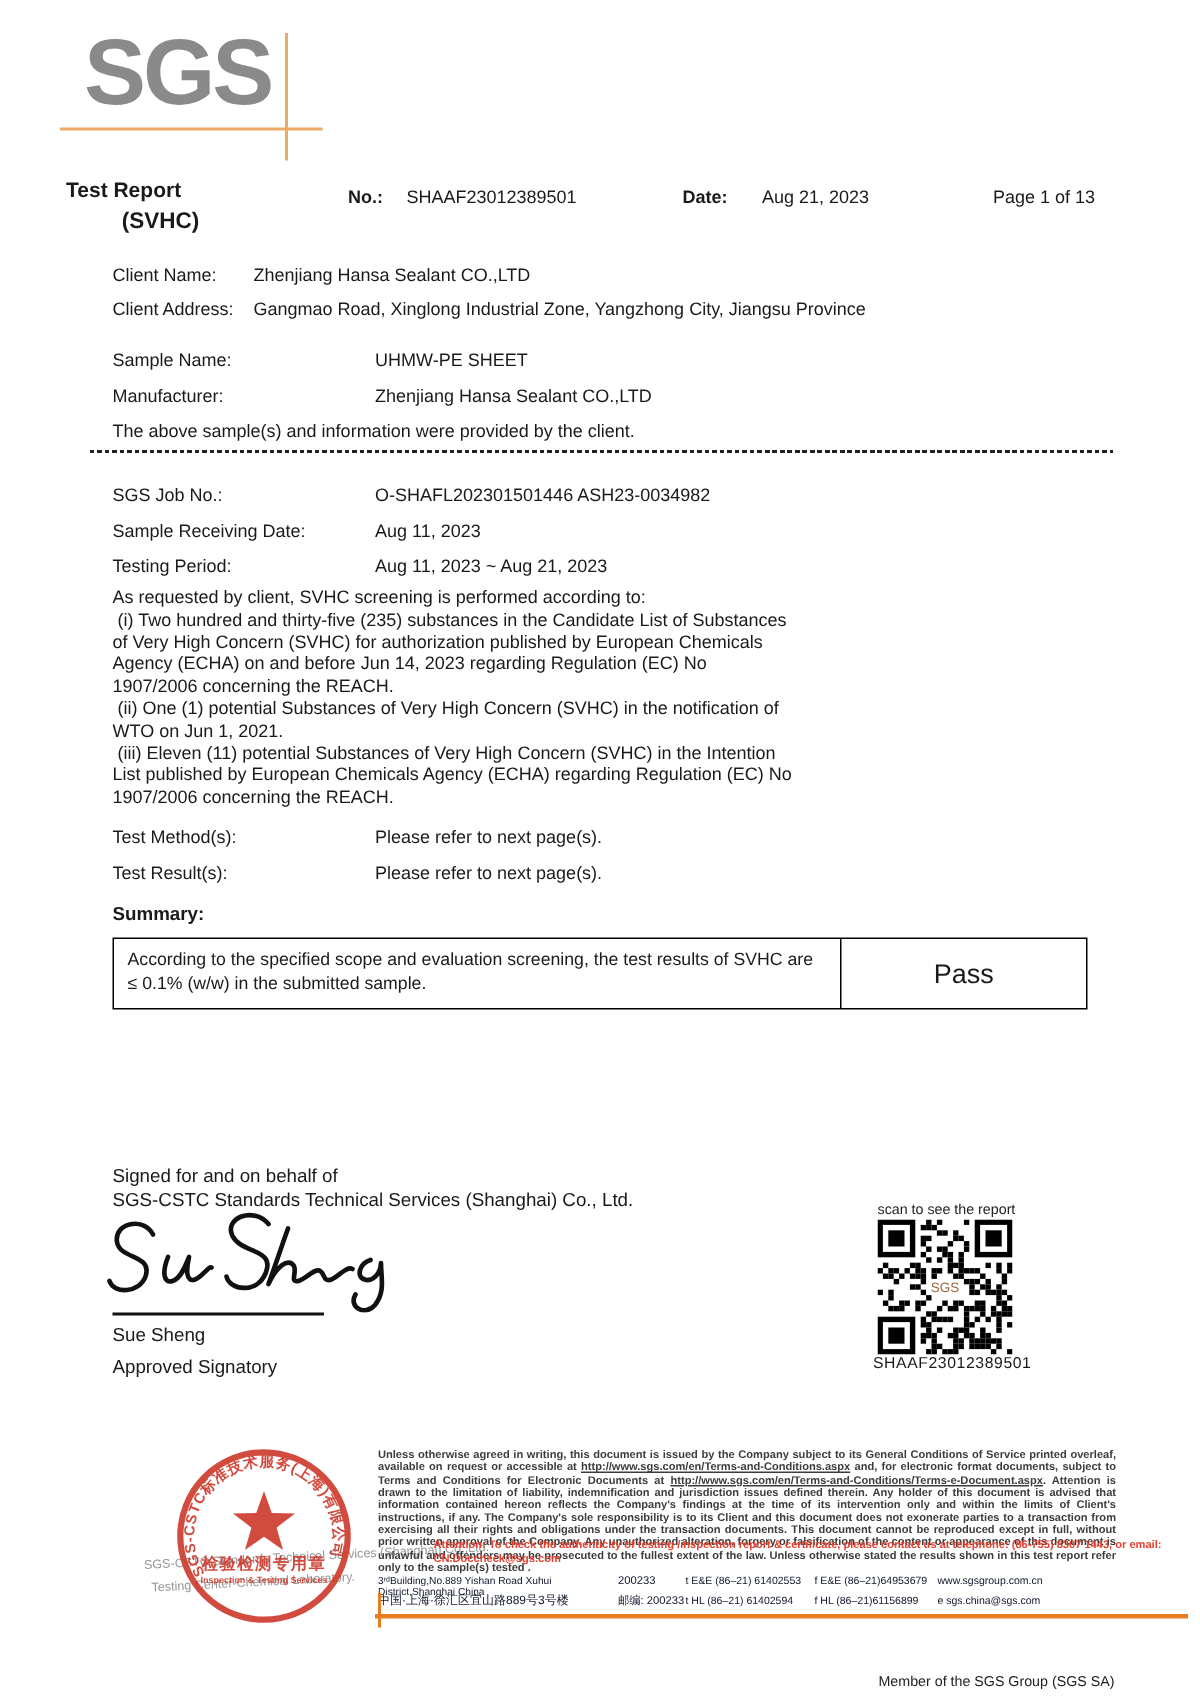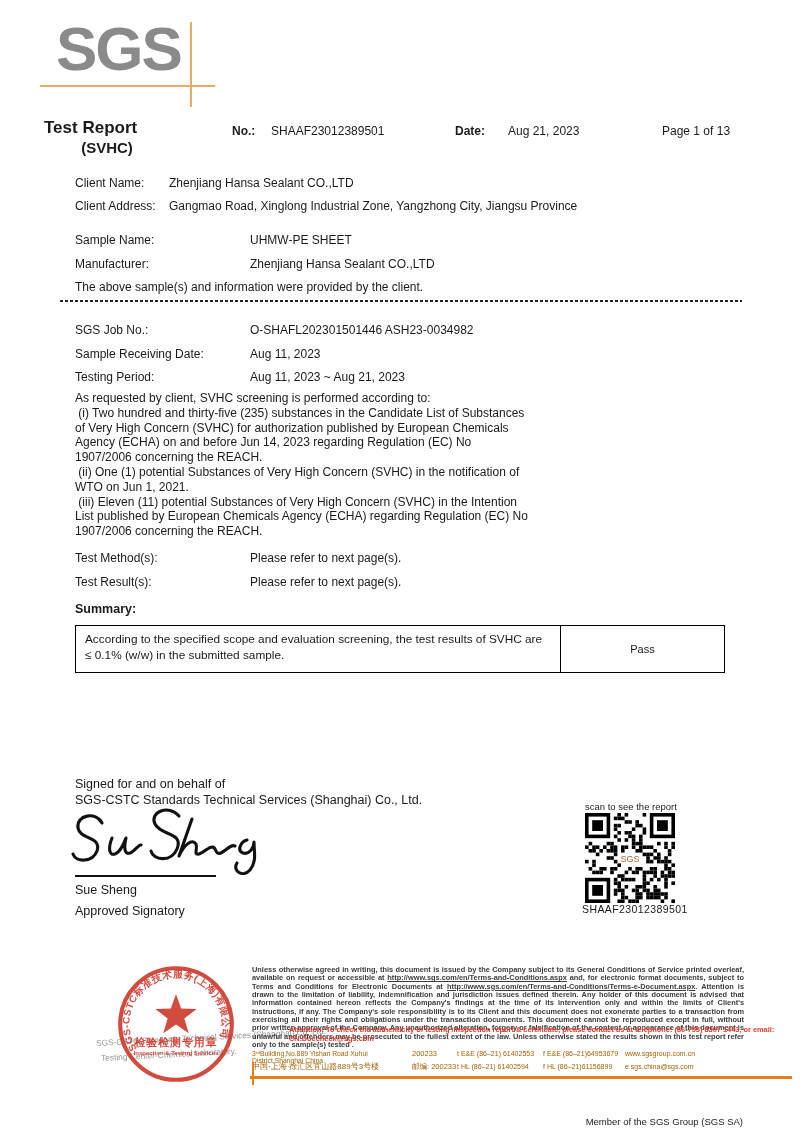--- a/index.html
+++ b/index.html
@@ -6,60 +6,60 @@
   .page{position:relative;width:800px;height:1131px;background:#fff;overflow:hidden;
         font-family:"Liberation Sans","DejaVu Sans",sans-serif;color:#1a1a1a;}
 
   
   .logo{position:absolute;left:56px;top:18px;font-size:62px;font-weight:bold;color:#8a8a8a;
         letter-spacing:-2px;line-height:1;}
   .cross-v{position:absolute;left:190px;top:22px;width:2px;height:85px;background:#ebaa66;}
   .cross-h{position:absolute;left:40px;top:85px;width:175px;height:2px;background:#ebaa66;}
 
   
-  .title{position:absolute;left:44px;top:118px;font-size:17px;font-weight:bold;}
+  .title{position:absolute;left:44px;top:118px;font-size:14px;font-weight:bold;}
   .title2{position:absolute;left:52px;top:139px;width:110px;text-align:center;font-size:15px;font-weight:bold;}
   .h12{font-size:12px;position:absolute;top:124px;}
   .bold{font-weight:bold;}
 
   
   .row{position:absolute;left:75px;display:flex;font-size:12px;line-height:15px;}
   .lab-s{flex:0 0 94px;}
   .lab-m{flex:0 0 175px;}
   .val{white-space:nowrap;}
   .wrapval{width:455px;white-space:pre-wrap;line-height:14.8px;}
 
   .dashes{position:absolute;left:60px;top:300px;width:682px;height:2px;
           background:repeating-linear-gradient(90deg,#222 0 3px,transparent 3px 5px);}
 
   
   .sumhead{position:absolute;left:75px;top:602px;font-size:12.5px;font-weight:bold;}
   .sumbox{position:absolute;left:75px;top:625px;width:648px;height:46px;border:1.5px solid #000;
           display:flex;align-items:stretch;font-size:11.8px;}
   .sumbox .txt{flex:1;padding:5px 9px;line-height:16px;}
   .sumbox .verdict{flex:0 0 163px;border-left:1.5px solid #000;display:flex;align-items:center;
-                   justify-content:center;font-size:11px;}
+                   justify-content:center;font-size:18px;}
 
   
   .sig12{position:absolute;font-size:12.5px;}
   .sigline{position:absolute;left:75px;top:875px;width:141px;height:2px;background:#111;}
   .sigsvg{position:absolute;left:66px;top:803px;}
 
   
   .qrcap{position:absolute;left:585px;top:801px;font-size:9.5px;color:#222;}
   .qrbox{position:absolute;left:585px;top:813px;width:90px;height:90px;}
   .qrtext{position:absolute;left:582px;top:903px;font-size:10.5px;letter-spacing:.4px;}
 
   
   .legal{position:absolute;left:252px;top:966px;width:492px;font-size:7.4px;line-height:8.35px;
          text-align:justify;color:#3c3c3c;font-weight:bold;}
   .legal .u{text-decoration:underline;}
   .attention{position:absolute;left:252px;top:1026px;width:492px;font-size:7.4px;line-height:8.6px;
          color:#e6402e;font-weight:bold;margin-left:37px;}
-  .addr{position:absolute;left:252px;width:540px;display:flex;align-items:baseline;color:#a16207;}
+  .addr{position:absolute;left:252px;width:540px;display:flex;align-items:baseline;color:#0f172a;}
   .addr .a1{flex:0 0 160px;font-size:6.8px;}
   .addr .a1cn{flex:0 0 160px;font-size:8px;}
   .addr .pc{flex:0 0 45px;font-size:7.5px;}
   .addr .c1{flex:0 0 86px;font-size:7px;}
   .addr .c2{flex:0 0 82px;font-size:7px;}
   .addr .c3{flex:1;font-size:7px;}
   .foot-orange-h{position:absolute;left:250px;top:1076px;width:542px;height:2.5px;background:#e87d1e;}
   .foot-orange-v{position:absolute;left:252px;top:1062px;width:2px;height:23px;background:#e87d1e;}
   .member{position:absolute;right:57px;top:1116px;font-size:9.5px;color:#222;}
 

